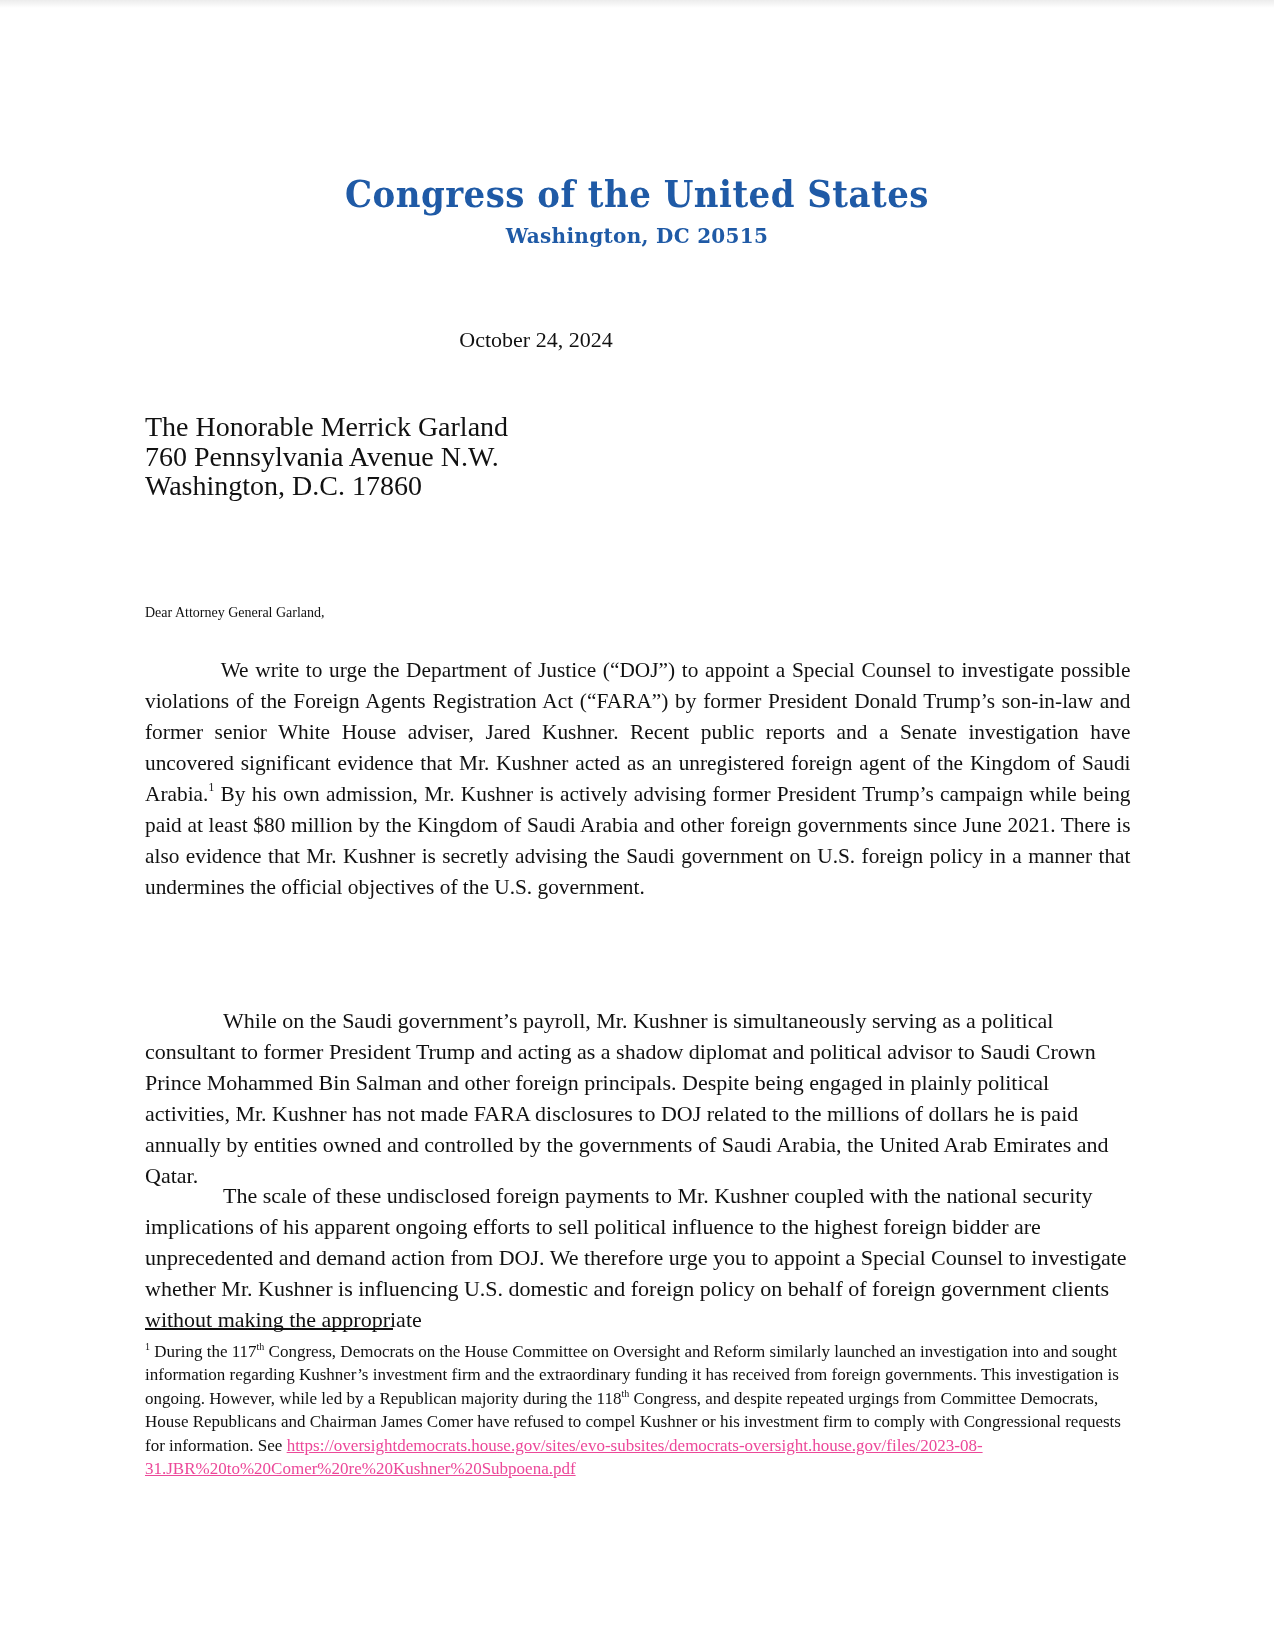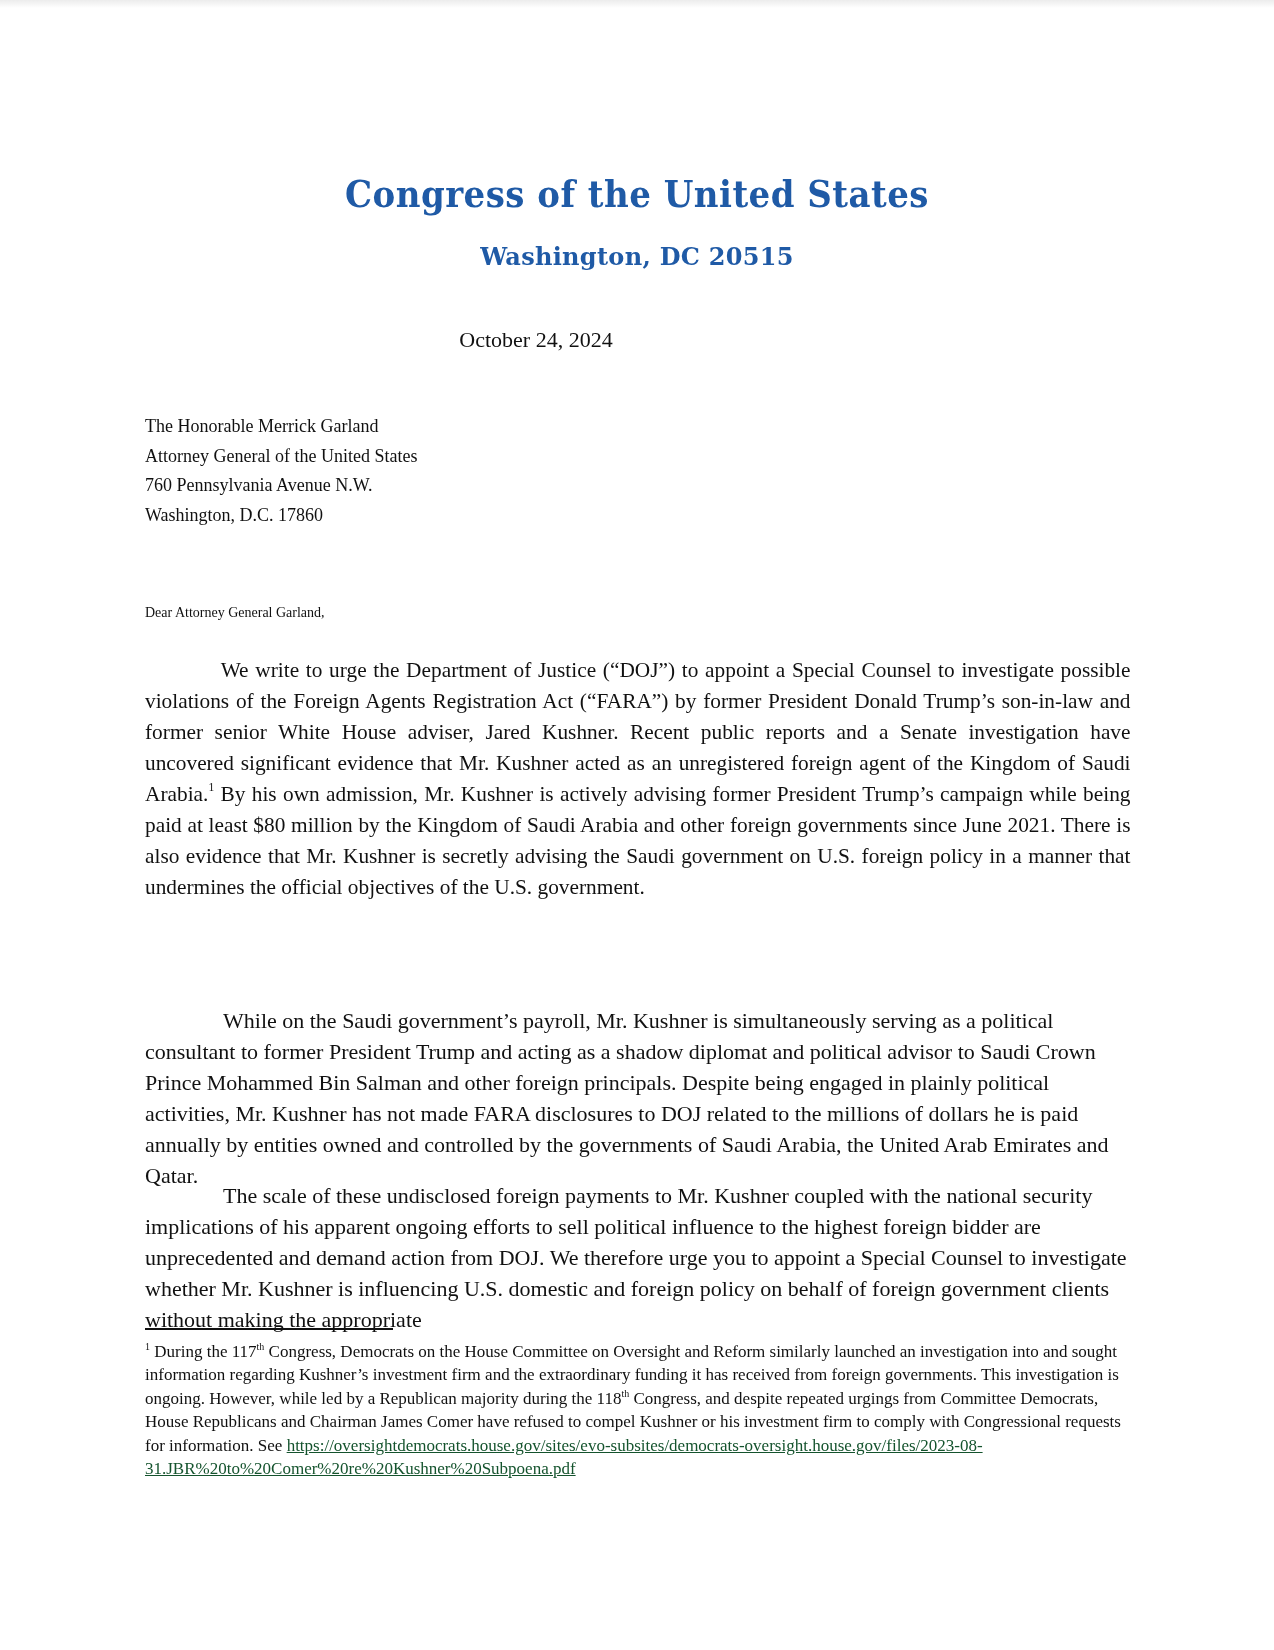--- a/index.html
+++ b/index.html
@@ -30,37 +30,37 @@
       font-family: "DejaVu Serif", "Liberation Serif", serif;
       font-weight: bold;
     }
     .lh-title {
       top: 172px;
       font-size: 37px;
       letter-spacing: 0.5px;
       transform: scaleX(0.92);
     }
     .lh-sub {
-      top: 242px;
-      font-size: 24px;
+      top: 224px;
+      font-size: 20px;
       letter-spacing: 0.3px;
     }
     .date {
       position: absolute;
       top: 327px;
       left: 0;
       width: 1072px;
       text-align: center;
       font-size: 22px;
     }
     .address {
       position: absolute;
       top: 412px;
       left: 145px;
-      font-size: 18px;
+      font-size: 28px;
       line-height: 29.5px;
     }
     .address div { white-space: nowrap; }
     .salutation {
       position: absolute;
       top: 605px;
       left: 145px;
       font-size: 14px;
     }
     .body-text {
@@ -98,37 +98,36 @@
       font-size: 17px;
       line-height: 23.4px;
     }
     .footnote sup {
       font-size: 10px;
       vertical-align: 7px;
       line-height: 0;
     }
     .footnote .see { }
     .footnote a {
-      color: #14532d;
+      color: #ec4899;
       text-decoration: underline;
     }
   </style>
 </head>
 <body>
 
 <div class="top-shade"></div>
 
 <div class="letterhead lh-title">Congress of the United States</div>
 <div class="letterhead lh-sub">Washington, DC 20515</div>
 
 <div class="date">October 24, 2024</div>
 
 <div class="address">
   <div>The Honorable Merrick Garland</div>
-  <div>Attorney General of the United States</div>
   <div>760 Pennsylvania Avenue N.W.</div>
   <div>Washington, D.C. 17860</div>
 </div>
 
 <div class="salutation">Dear Attorney General Garland,</div>
 
 <div class="body-text para-1">
   <p><span>We write to urge the Department of Justice (“DOJ”) to appoint a Special Counsel to investigate possible violations of the Foreign Agents Registration Act (“FARA”) by former President Donald Trump’s son-in-law and former senior White House adviser, Jared Kushner. Recent public reports and a Senate investigation have uncovered significant evidence that Mr. Kushner acted as an unregistered foreign agent of the Kingdom of Saudi Arabia.</span><sup class="fn-ref">1</sup><span> By his own admission, Mr. Kushner is actively advising former President Trump’s campaign while being paid at least $80 million by the Kingdom of Saudi Arabia and other foreign governments since June 2021. There is also evidence that Mr. Kushner is secretly advising the Saudi government on U.S. foreign policy in a manner that undermines the official objectives of the U.S. government.</span></p>
 </div>
 

